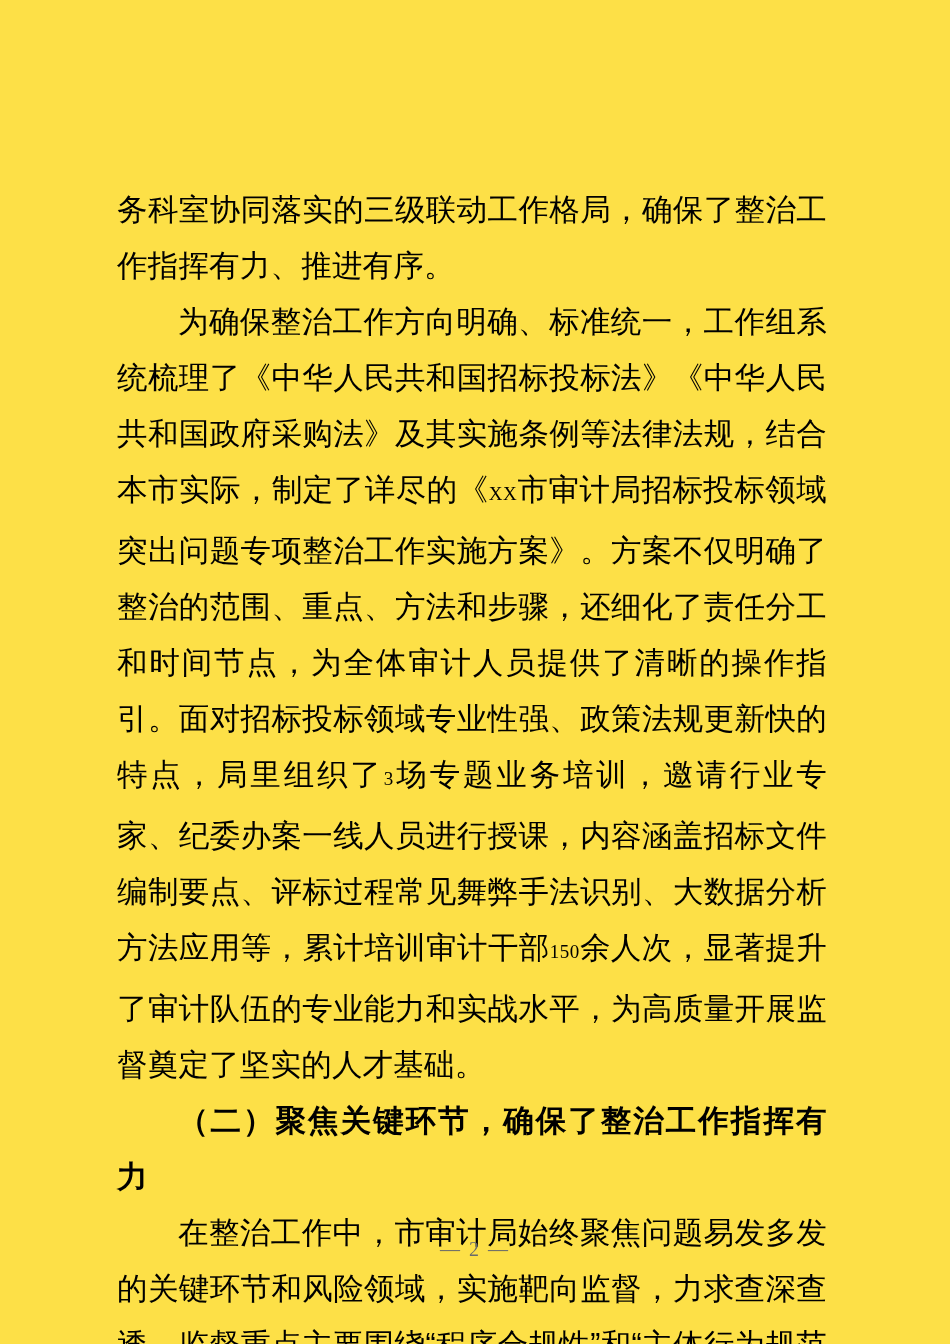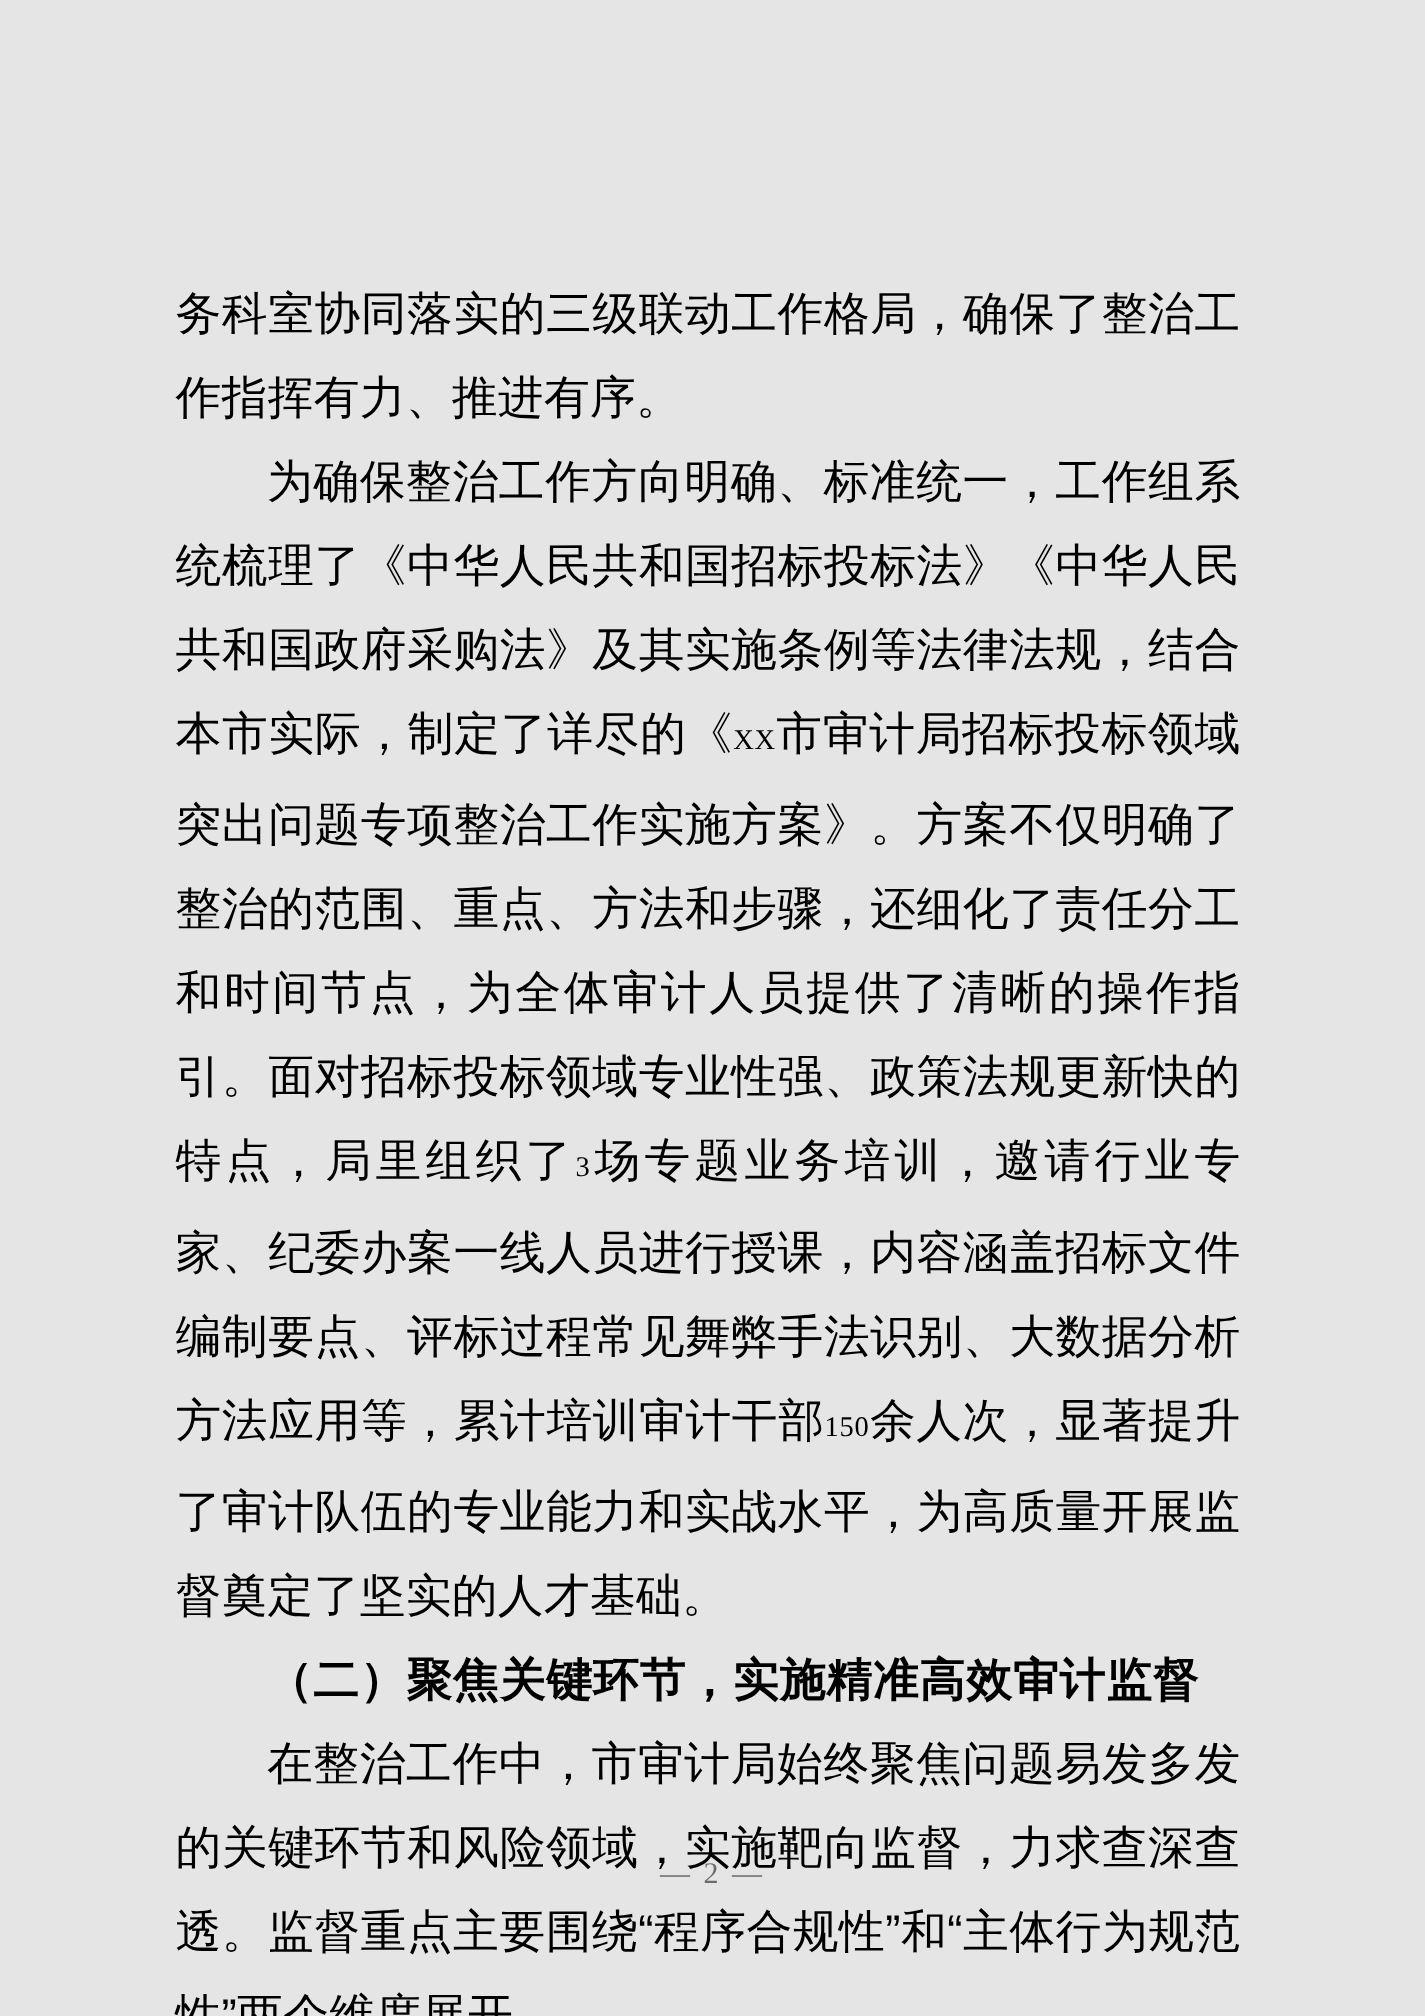--- a/index.html
+++ b/index.html
@@ -15,21 +15,21 @@
     color: #000000;
     overflow: hidden;
   }
 
   .page {
     position: absolute;
     left: 0;
     top: 0;
     width: 950px;
     height: 1344px;
-    background: #e5e5e5;
+    background: #fde047;
   }
 
   .content {
     position: absolute;
     left: 117px;
     top: 181px;
     width: 710px;
   }
 
   .para {
@@ -76,21 +76,21 @@
 <body>
 
 <div class="page">
 
   <div class="content">
 
     <p class="para">务科室协同落实的三级联动工作格局，确保了整治工作指挥有力、推进有序。</p>
 
     <p class="para indent">为确保整治工作方向明确、标准统一，工作组系统梳理了《中华人民共和国招标投标法》《中华人民共和国政府采购法》及其实施条例等法律法规，结合本市实际，制定了详尽的《<span class="lat">XX</span>市审计局招标投标领域突出问题专项整治工作实施方案》。方案不仅明确了整治的范围、重点、方法和步骤，还细化了责任分工和时间节点，为全体审计人员提供了清晰的操作指引。面对招标投标领域专业性强、政策法规更新快的特点，局里组织了<span class="lat">3</span>场专题业务培训，邀请行业专家、纪委办案一线人员进行授课，内容涵盖招标文件编制要点、评标过程常见舞弊手法识别、大数据分析方法应用等，累计培训审计干部<span class="lat">150</span>余人次，显著提升了审计队伍的专业能力和实战水平，为高质量开展监督奠定了坚实的人才基础。</p>
 
-    <p class="para heading">（二）聚焦关键环节，实施精准高效审计监督</p>
+    <p class="para heading">（二）聚焦关键环节，确保了整治工作指挥有力</p>
 
     <p class="para indent">在整治工作中，市审计局始终聚焦问题易发多发的关键环节和风险领域，实施靶向监督，力求查深查透。监督重点主要围绕“程序合规性”和“主体行为规范性”两个维度展开。</p>
 
   </div>
 
   <div class="footer">— 2 —</div>
 
 </div>
 
 </body></html>

